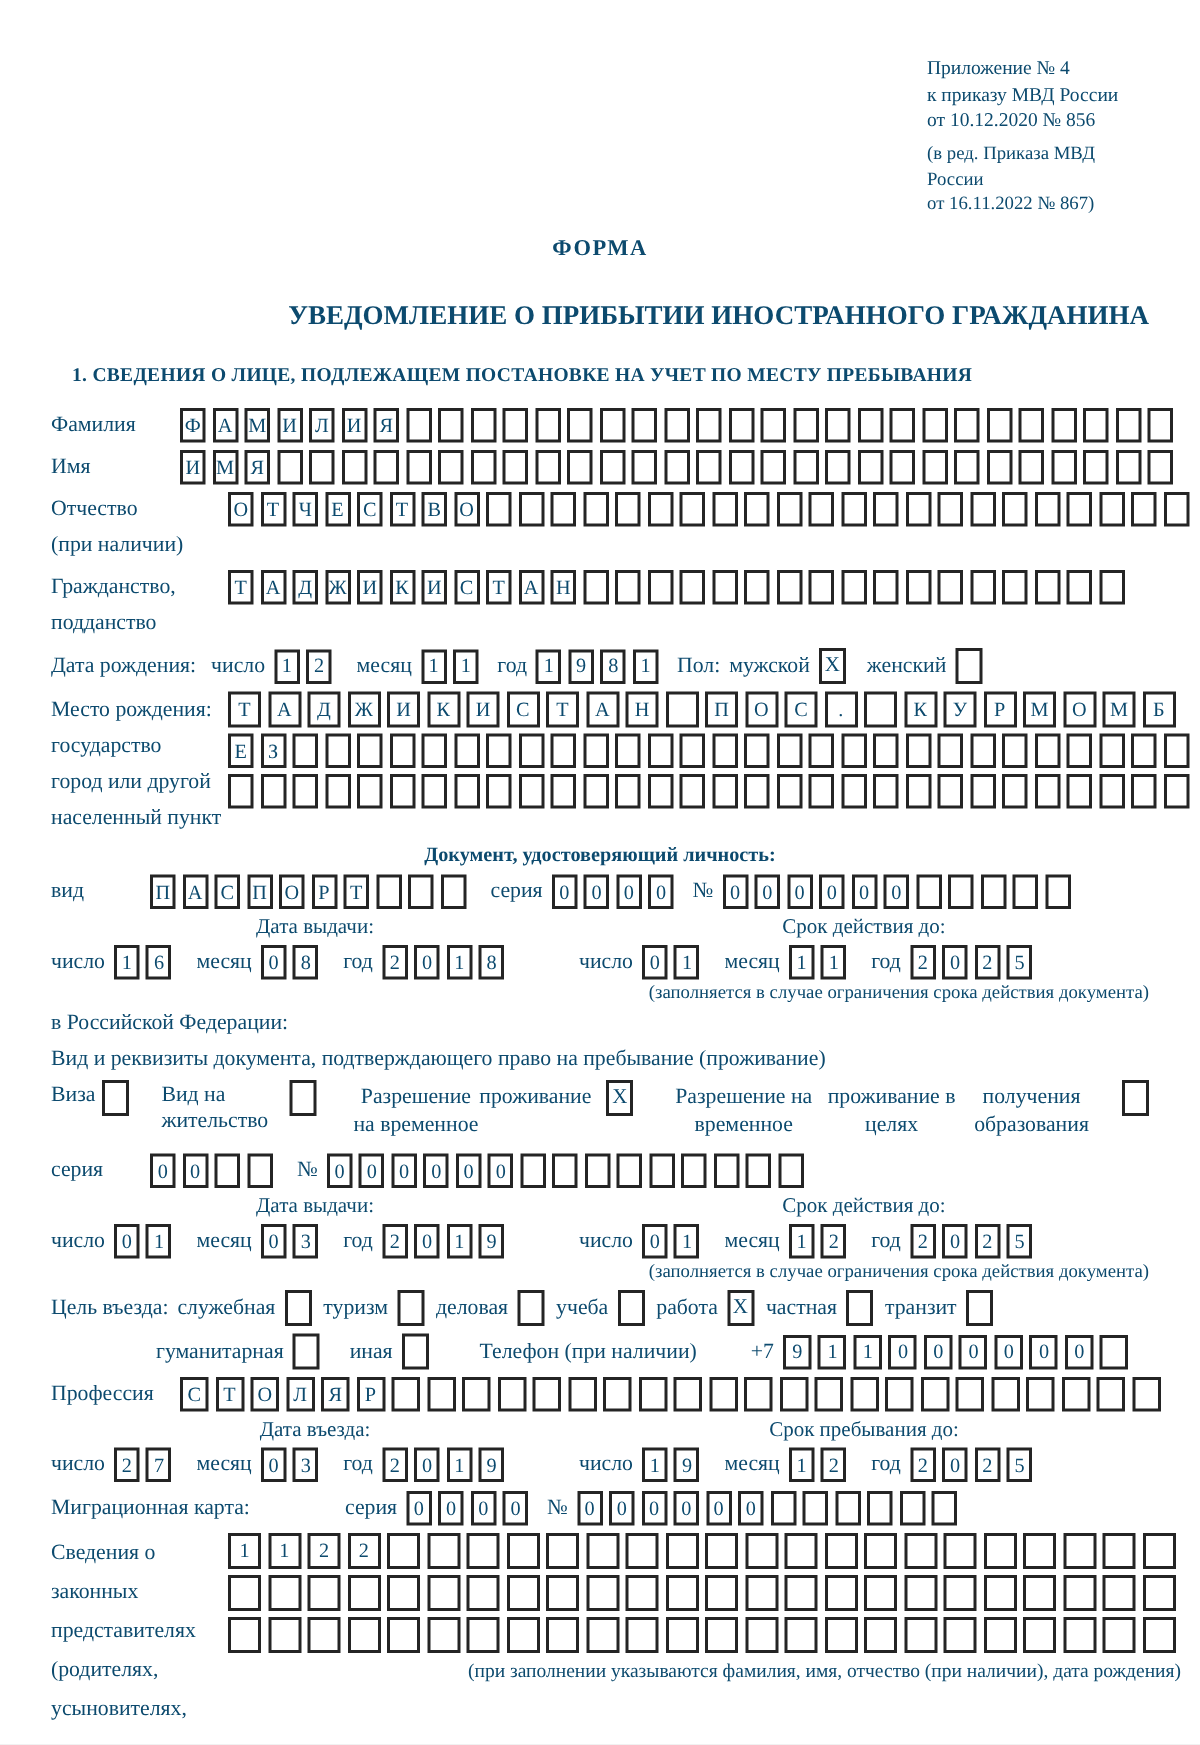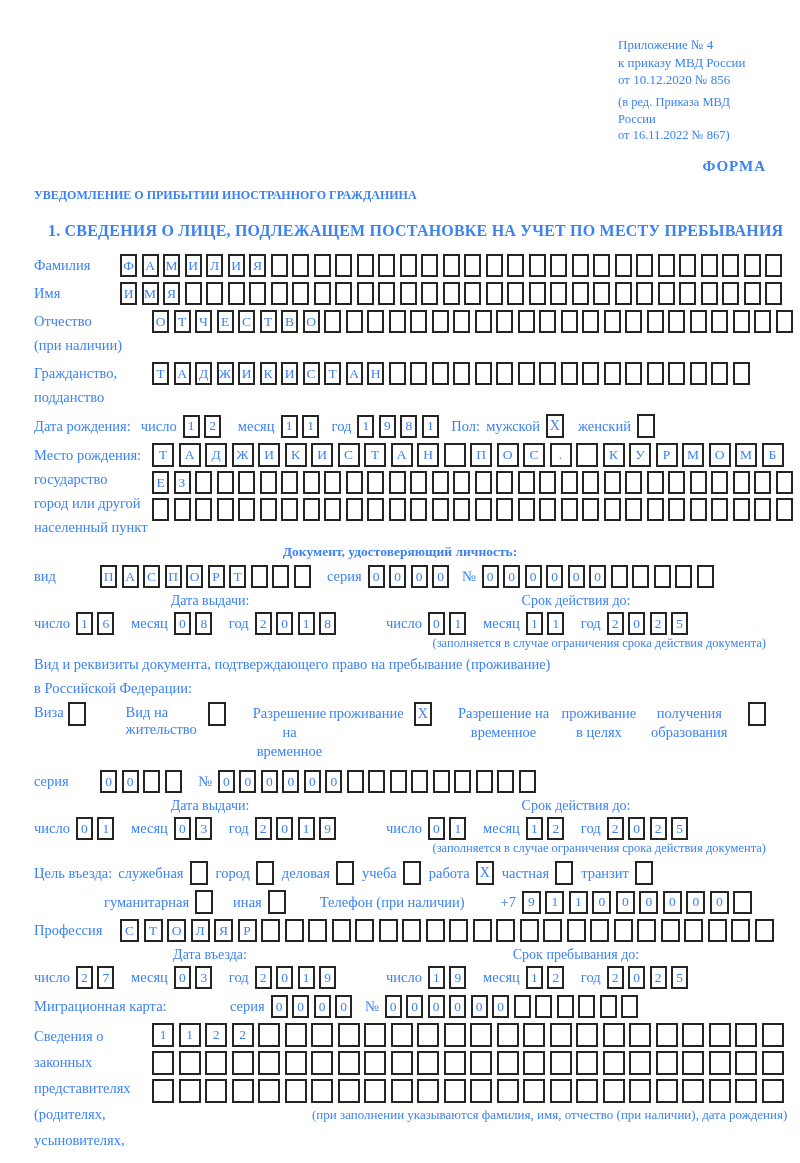--- a/index.html
+++ b/index.html
@@ -1,27 +1,27 @@
 <!DOCTYPE html>
 <html><head>
 <meta charset="utf-8">
 <style>
   html,body{margin:0;padding:0;background:#e8e8e8;}
   .page{
     width:800px;height:1163px;background:#ffffff;margin:0 auto;
-    font-family:"Liberation Serif","DejaVu Serif",serif;color:#3b82f6;
+    font-family:"Liberation Serif","DejaVu Serif",serif;color:#0c4a6e;
     box-sizing:border-box;padding:36px 34px 0 34px;overflow:hidden;position:relative;
   }
   
   .appendix{margin-left:584px;font-size:13px;line-height:1.35;}
   .amend{margin-top:5px;font-size:12.5px;line-height:1.35;}
-  .form-label{text-align:right;font-weight:bold;font-size:15px;margin-top:14px;letter-spacing:1px;}
-  .title{text-align:left;font-weight:bold;font-size:12px;margin-top:11px;line-height:1.5;}
+  .form-label{text-align:center;font-weight:bold;font-size:15px;margin-top:14px;letter-spacing:1px;}
+  .title{text-align:right;font-weight:bold;font-size:18px;margin-top:22px;line-height:1.5;}
   .blank-line{display:inline-block;width:58px;height:0.85em;border-bottom:2px solid #3d3d3d;margin-left:10px;}
-  .sec-heading{font-weight:bold;font-size:16px;margin:18px 0 0 14px;letter-spacing:0.2px;white-space:nowrap;}
+  .sec-heading{font-weight:bold;font-size:13px;margin:18px 0 0 14px;letter-spacing:0.2px;white-space:nowrap;}
   
   .rows{margin-top:14px;}
   .row{display:flex;align-items:center;margin-bottom:5px;font-size:14.5px;}
   .row.top{align-items:flex-start;}
   .lbl,.slbl{white-space:nowrap;}
   .slbl{margin-right:6px;}
   .w86{width:86px;flex:none;}
   .w66{width:66px;flex:none;}
   .w118{width:118px;flex:none;}
   .w196{width:196px;flex:none;}
@@ -448,29 +448,29 @@
               <span class="cell">2</span>
               <span class="cell">0</span>
               <span class="cell">2</span>
               <span class="cell">5</span>
             </span>
         </div>
       </div>
     </div>
     <div class="note">(заполняется в случае ограничения срока действия документа)</div>
 
+    <div class="para">в Российской Федерации:</div>
     <div class="para">Вид и реквизиты документа, подтверждающего право на пребывание (проживание)</div>
-    <div class="para">в Российской Федерации:</div>
 
     <div class="permits">
       <div class="pitem">
         <span>Виза</span>
         <span class="cb" style="margin-left:4px"></span>
       </div>
-      <div class="pitem" style="margin-left:40px">
+      <div class="pitem" style="margin-left:22px">
         <span>Вид на жительство</span>
         <span class="cb ml12"></span>
       </div>
       <div class="pitem" style="margin-left:24px">
         <span class="plbl">
           <span>Разрешение на временное</span>
           <span>проживание</span>
         </span>
         <span class="cb">X</span>
       </div>
@@ -557,21 +557,21 @@
             </span>
         </div>
       </div>
     </div>
     <div class="note">(заполняется в случае ограничения срока действия документа)</div>
 
     <div class="row">
       <span class="slbl">Цель въезда:</span>
       <span class="slbl">служебная</span>
       <span class="cb mr8"></span>
-      <span class="slbl">город</span>
+      <span class="slbl">туризм</span>
       <span class="cb mr8"></span>
       <span class="slbl">деловая</span>
       <span class="cb mr8"></span>
       <span class="slbl">учеба</span>
       <span class="cb mr8"></span>
       <span class="slbl">работа</span>
       <span class="cb mr8">X</span>
       <span class="slbl">частная</span>
       <span class="cb mr8"></span>
       <span class="slbl">транзит</span>

